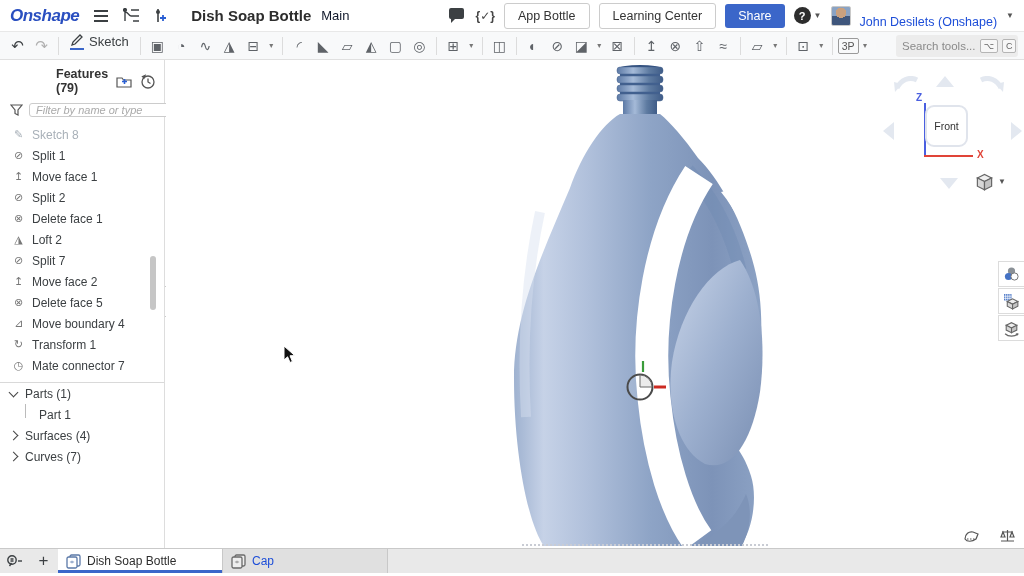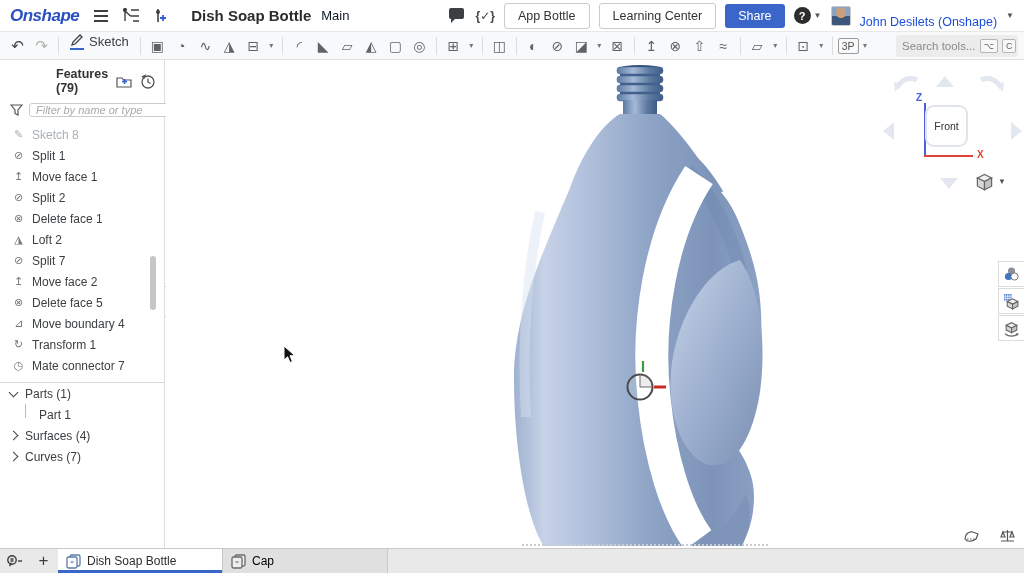--- a/index.html
+++ b/index.html
@@ -94,21 +94,21 @@
   .br-icons { position:absolute; right:8px; bottom:4px; display:flex; gap:18px; }
   .br-icons .picon { color:#555; }
 
   
   .footer { position:absolute; left:0; top:548px; width:1024px; height:25px; background:#e9e9e9; border-top:1px solid #c9c9c9; display:flex; align-items:stretch; }
   .fbtn { width:29px; display:flex; align-items:center; justify-content:center; color:#3c4043; cursor:pointer; }
   .fbtn.plus { font-size:17px; font-weight:400; }
   .ftab { width:165px; display:flex; align-items:center; gap:6px; padding:0 8px; font-size:12px; color:#2d2d2d; border-right:1px solid #c8c8c8; cursor:pointer; position:relative; }
   .ftab.active { background:#fff; }
   .ftab.active::after { content:""; position:absolute; left:0; right:0; bottom:0; height:3px; background:#3b66c9; }
-  .ftab.inactive { background:#e0e0e0; color:#000000; }
+  .ftab.inactive { background:#e0e0e0; color:#1d4ed8; }
 </style>
 </head>
 <body>
 
 <div class="app">
 
   <header class="topbar">
     <span class="logo">Onshape</span>
     <span class="hicon">
       <svg width="16" height="14" viewBox="0 0 16 14">

